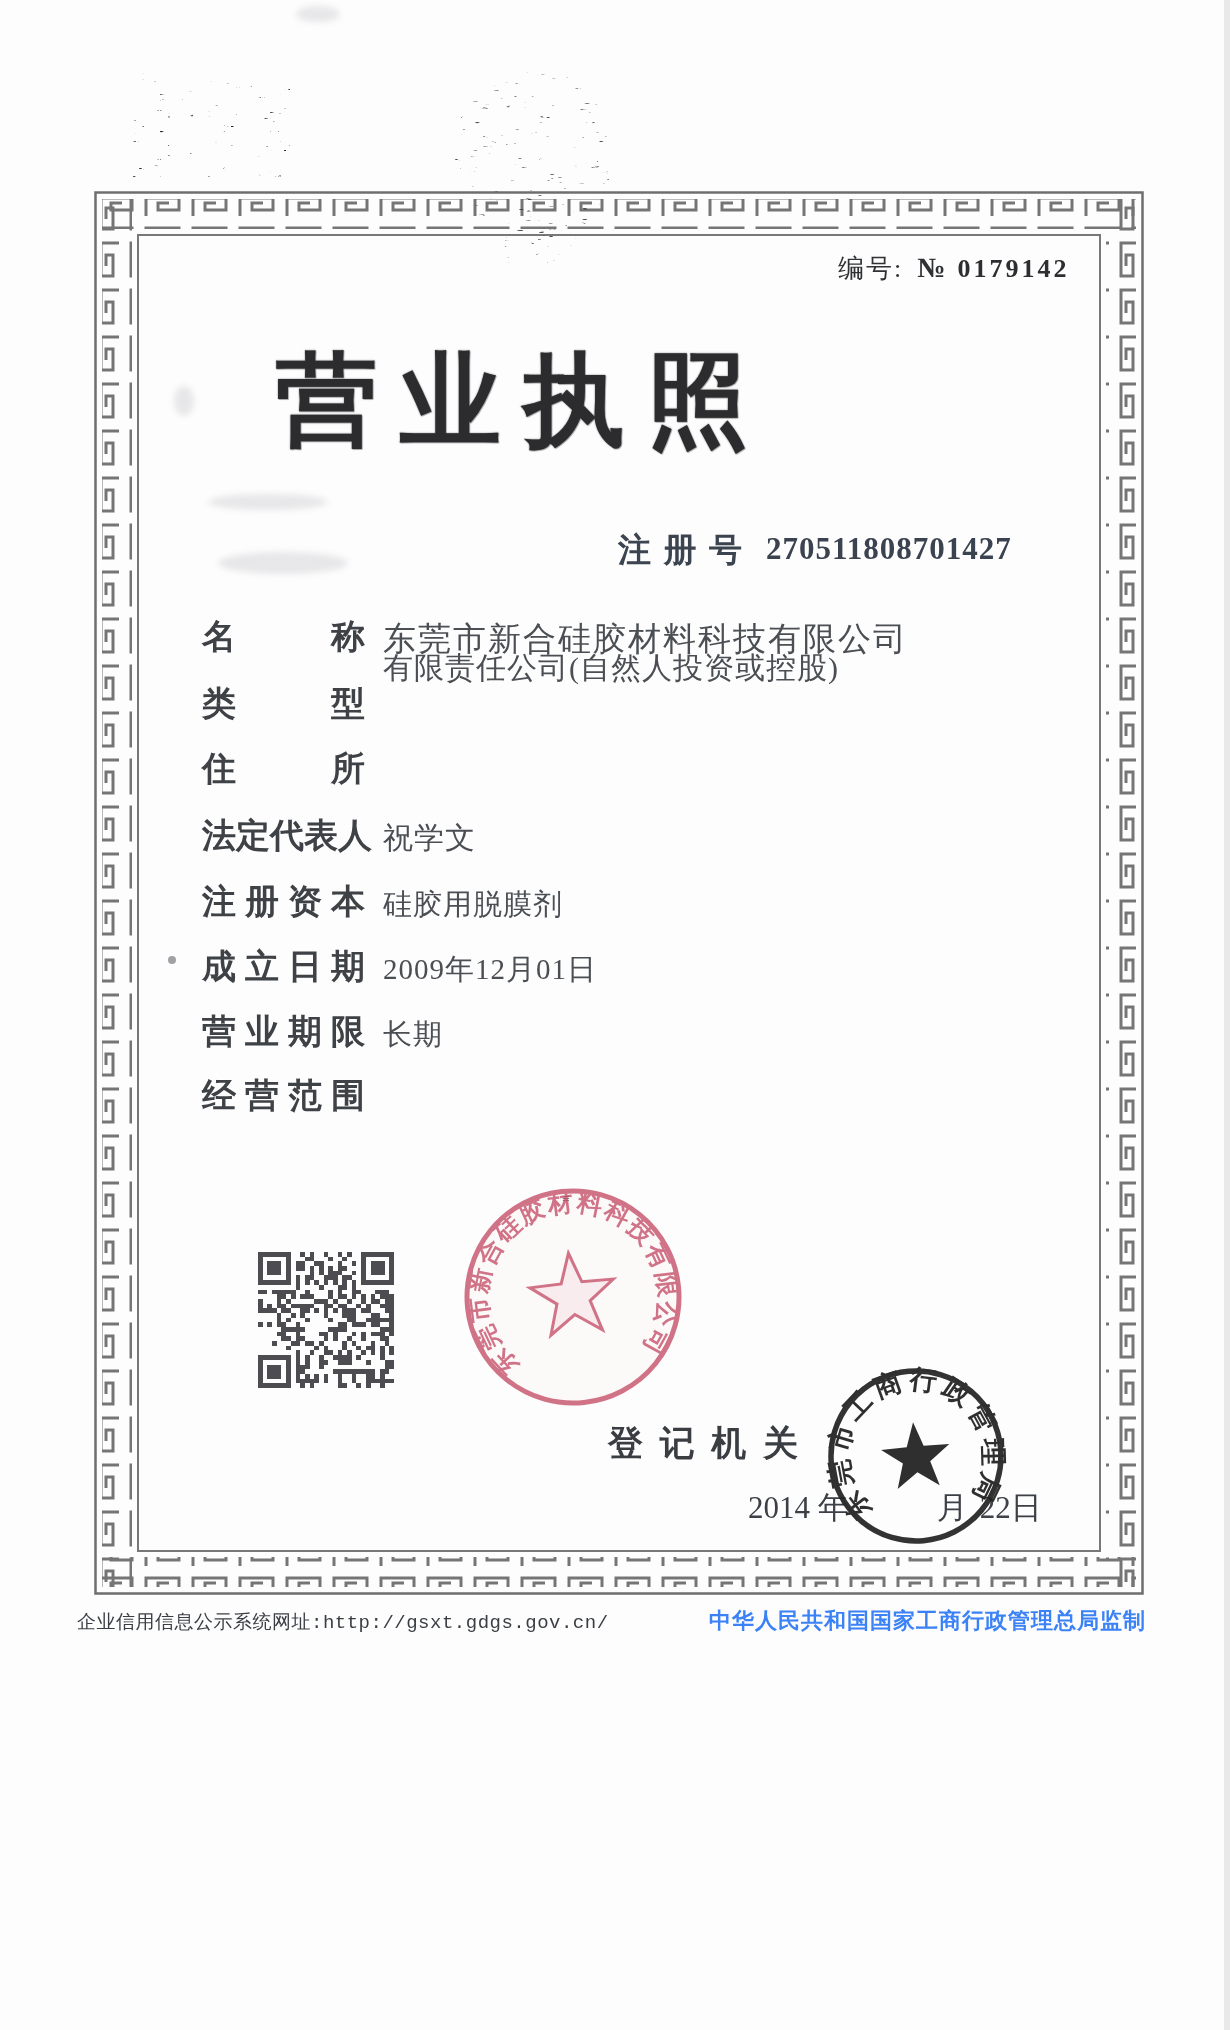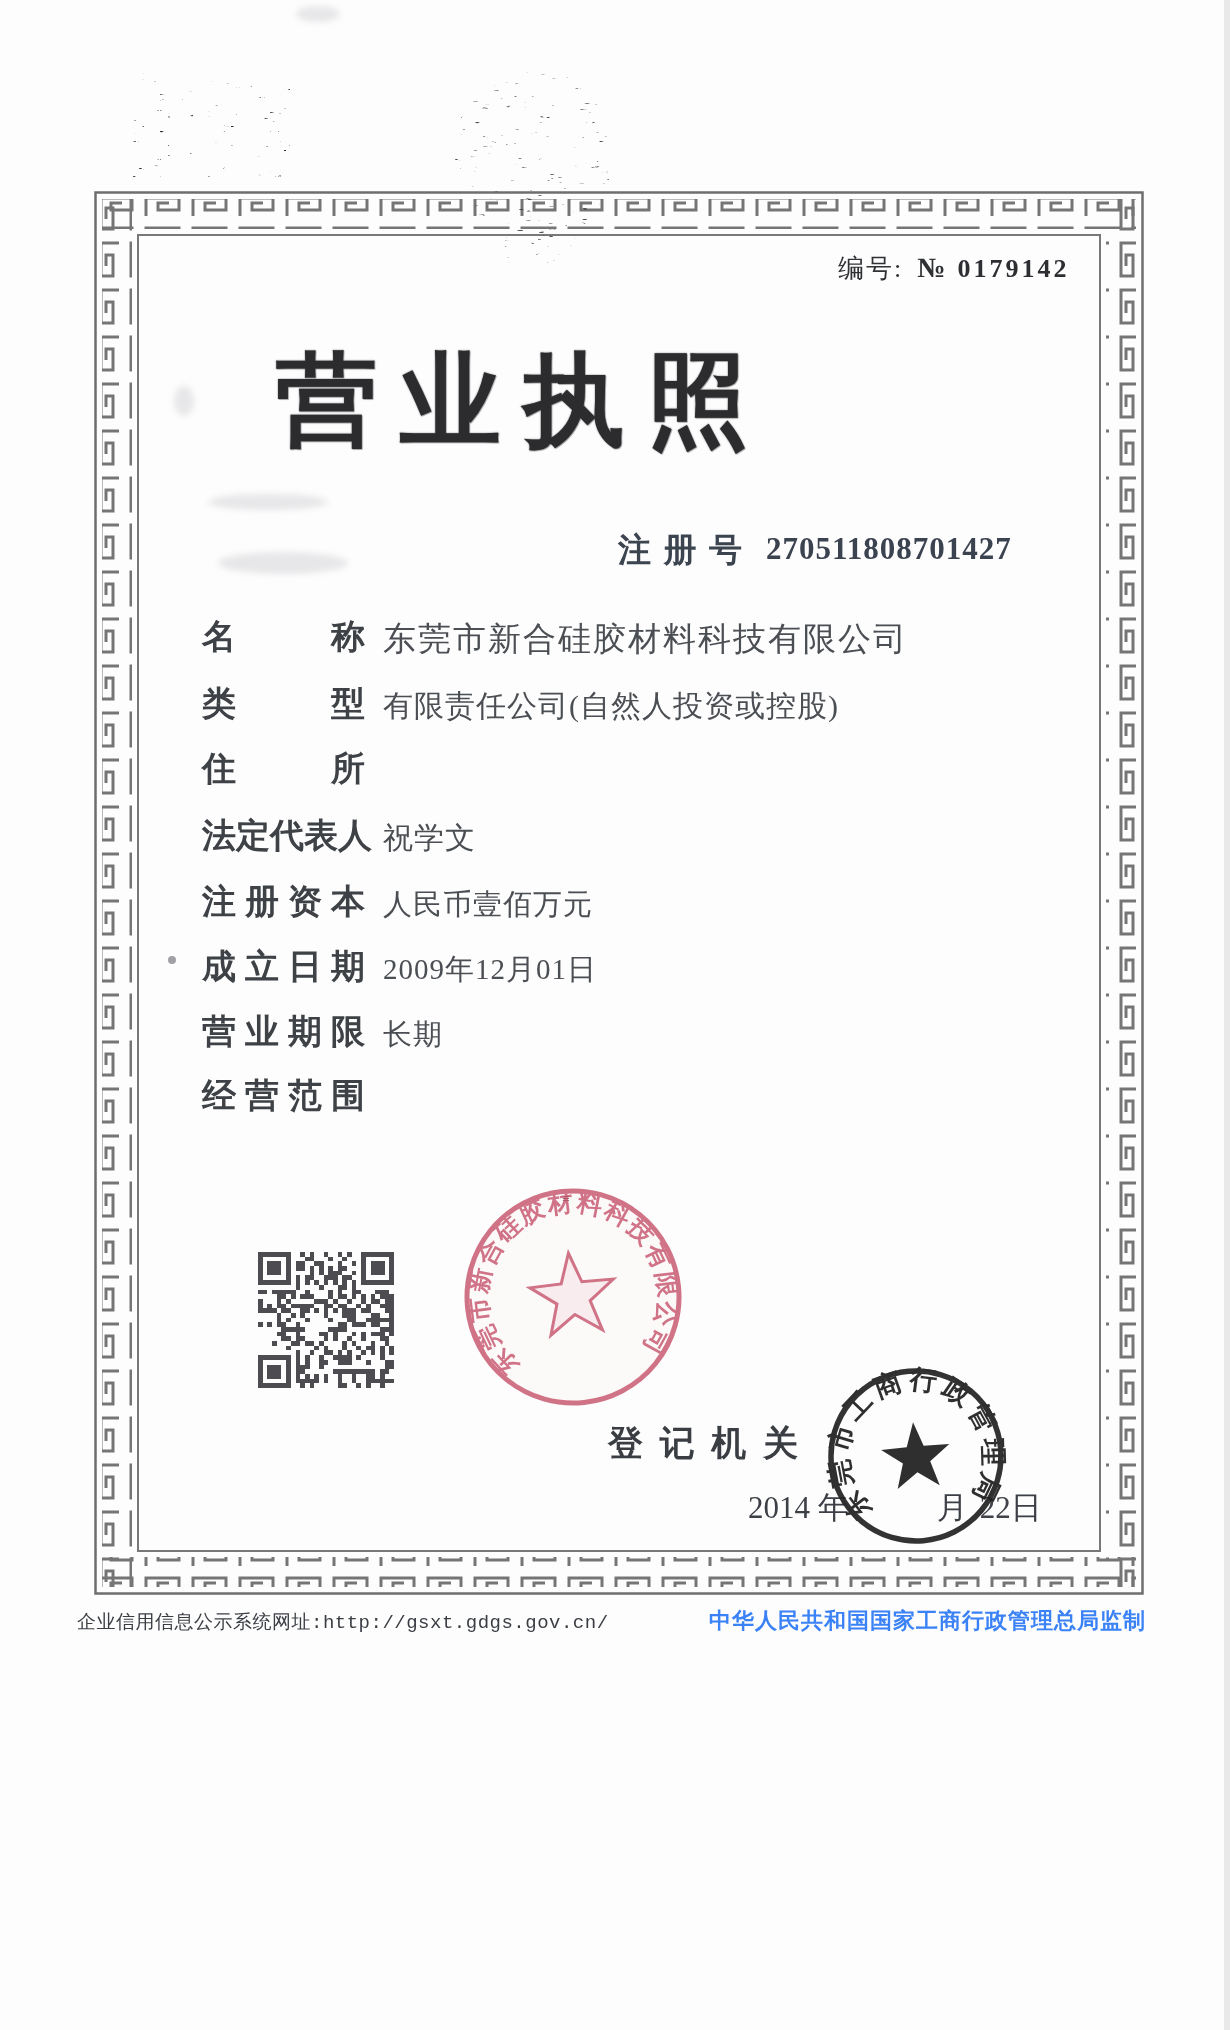--- a/index.html
+++ b/index.html
@@ -156,21 +156,21 @@
   <div class="abs flabel" style="top:614px" data-chars="true">
       <span>名</span>
       <span>称</span>
     </div>
   <div class="abs fvalue v-name" style="top:617px">东莞市新合硅胶材料科技有限公司</div>
 
   <div class="abs flabel" style="top:681px" data-chars="true">
       <span>类</span>
       <span>型</span>
     </div>
-  <div class="abs fvalue v-type" style="top:686px">有限责任公司(自然人投资或控股)</div>
+  <div class="abs fvalue v-type" style="top:648px">有限责任公司(自然人投资或控股)</div>
 
   <div class="abs flabel" style="top:746px" data-chars="true">
       <span>住</span>
       <span>所</span>
     </div>
 
   <div class="abs flabel" style="top:813px" data-chars="true">
       <span>法</span>
       <span>定</span>
       <span>代</span>
@@ -178,21 +178,21 @@
       <span>人</span>
     </div>
   <div class="abs fvalue v-type" style="top:818px">祝学文</div>
 
   <div class="abs flabel" style="top:879px" data-chars="true">
       <span>注</span>
       <span>册</span>
       <span>资</span>
       <span>本</span>
     </div>
-  <div class="abs fvalue v-std" style="top:885px">人民币壹佰万元</div>
+  <div class="abs fvalue v-std" style="top:885px">硅胶用脱膜剂</div>
 
   <div class="abs flabel" style="top:944px" data-chars="true">
       <span>成</span>
       <span>立</span>
       <span>日</span>
       <span>期</span>
     </div>
   <div class="abs fvalue v-std" style="top:950px">2009年12月01日</div>
 
   <div class="abs flabel" style="top:1009px" data-chars="true">

